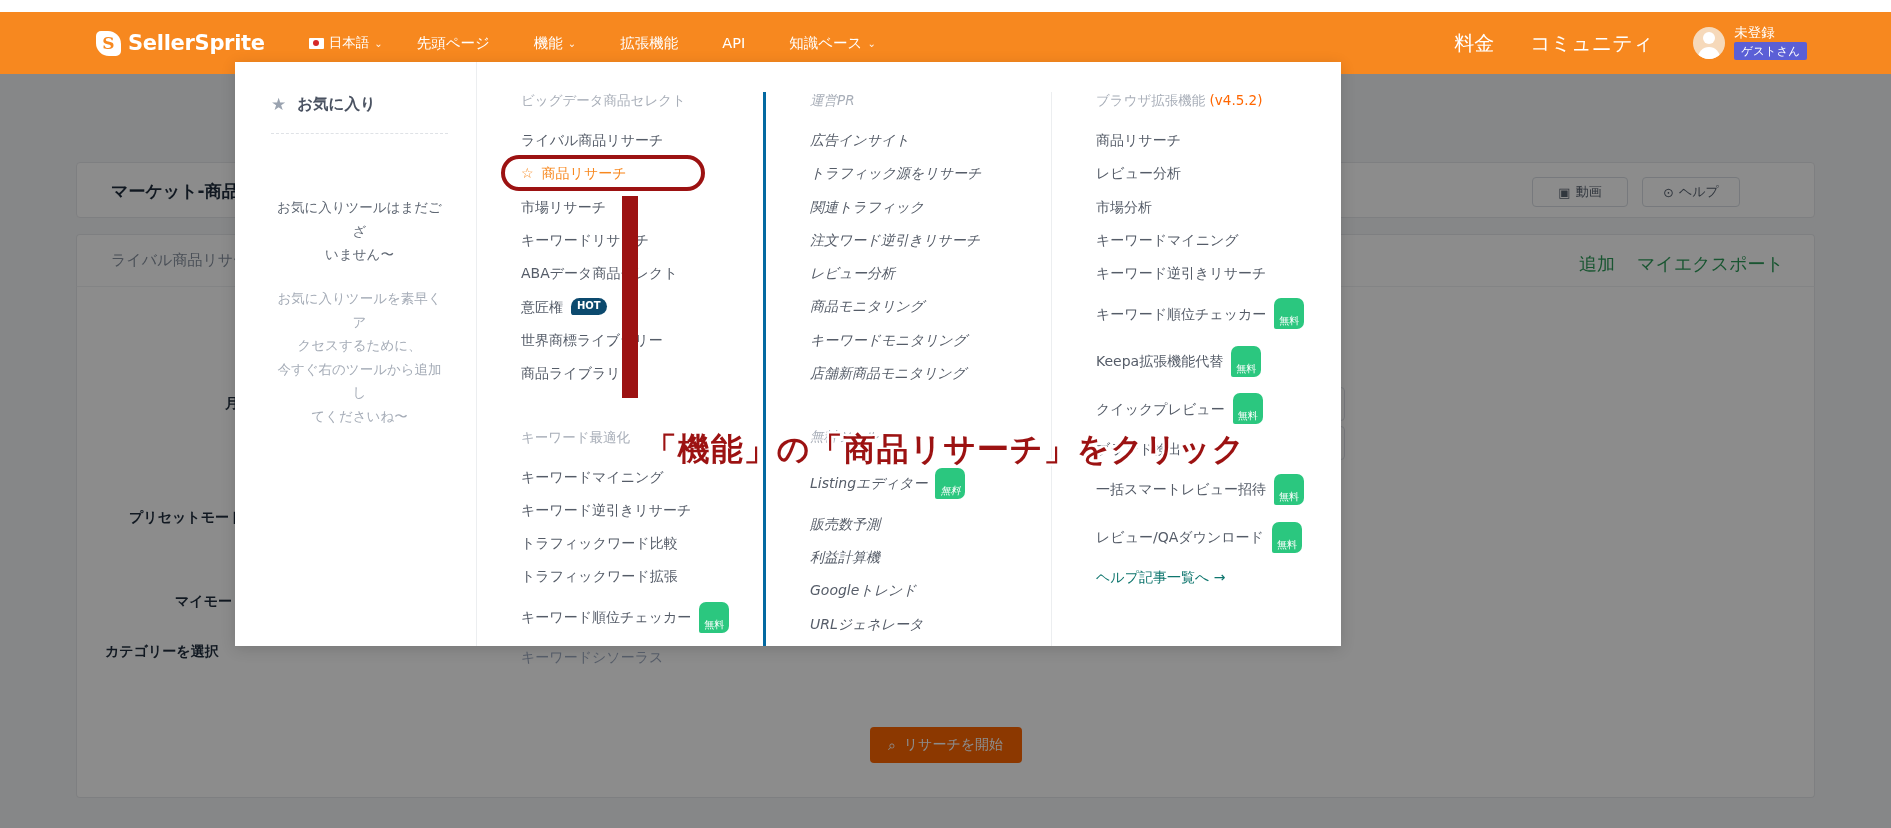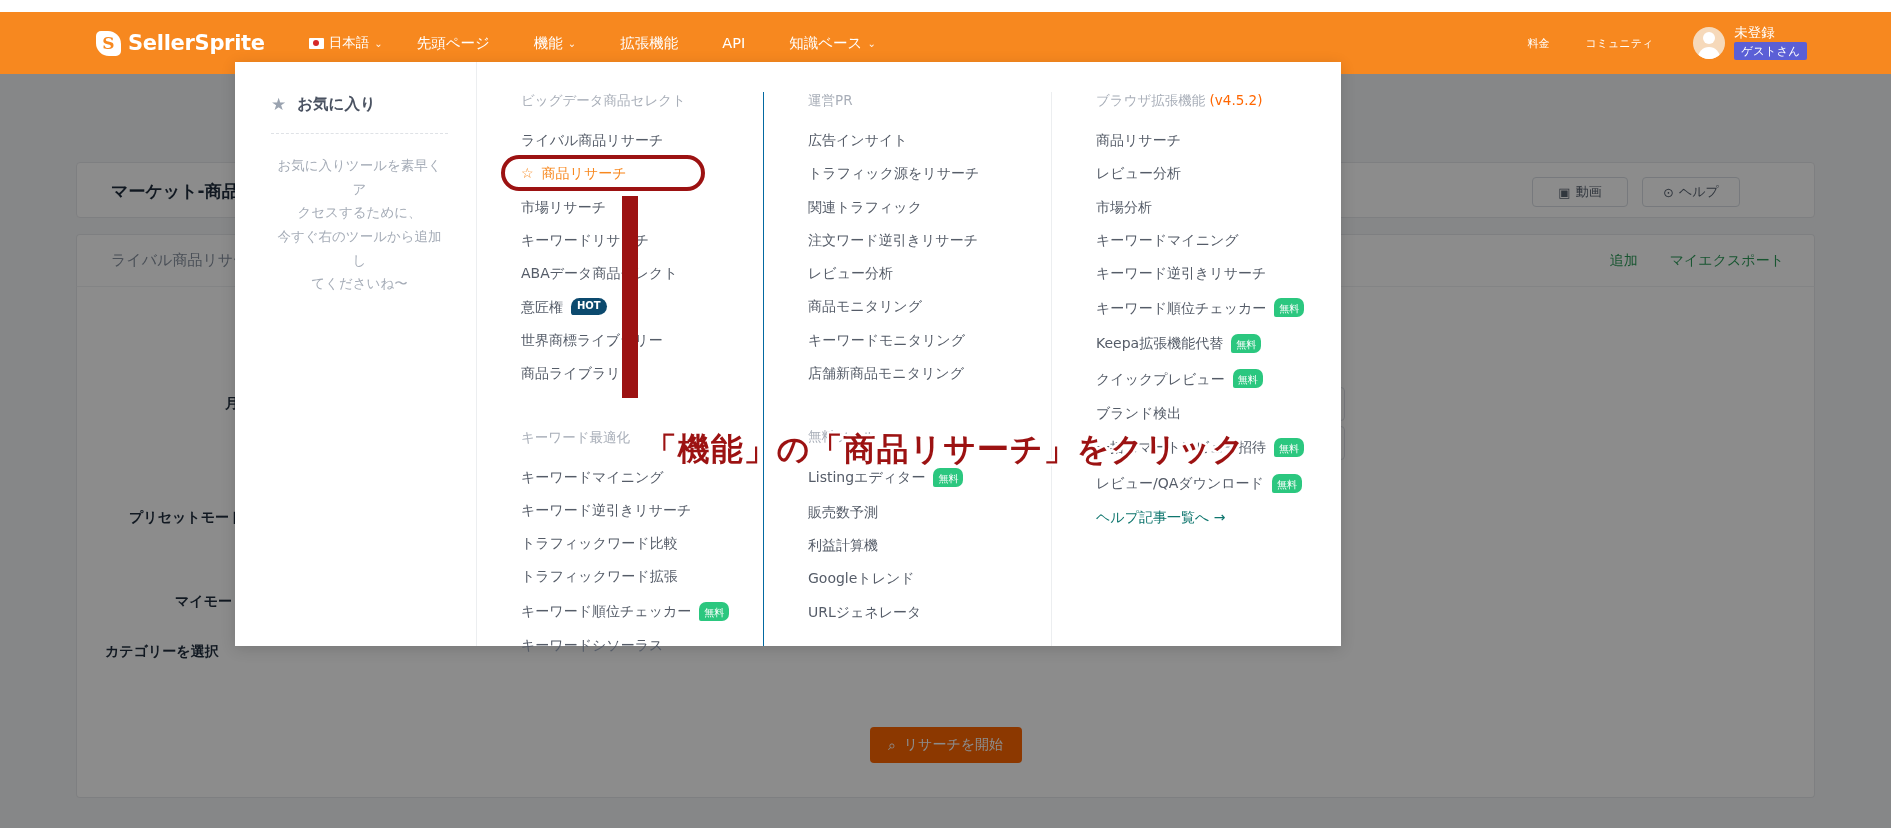--- a/index.html
+++ b/index.html
@@ -31,22 +31,22 @@
     position:absolute; top:14px; height:30px; border:1px solid #d9dde3; border-radius:4px;
     background:#fff; font-size:13px; color:#5a6472; display:flex; align-items:center;
     justify-content:center; gap:5px; padding:0 13px; white-space:nowrap;
   }
   .bg-btn-video { right:186px; width:96px; }
   .bg-btn-help  { right:74px; width:98px; }
 
   .bg-tabbar { position:absolute; left:76px; top:160px; right:76px; height:52px; background:#fff;
                border:1px solid #e6e8eb; border-bottom:none; border-radius:4px 4px 0 0; }
   .bg-tab { position:absolute; left:34px; top:16px; font-size:15px; color:#8892a0; white-space:nowrap;}
-  .bg-tab-actions { position:absolute; right:30px; top:17px; display:flex; gap:32px;
-                    font-size:14px; color:#2e9c5a; white-space:nowrap;}
+  .bg-tab-actions { position:absolute; right:30px; top:17px; display:flex; gap:22px;
+                    font-size:18px; color:#2e9c5a; white-space:nowrap;}
 
   .bg-form { position:absolute; left:76px; top:212px; right:76px; bottom:30px; background:#fff;
              border:1px solid #e6e8eb; border-top:1px solid #eef0f2; border-radius:0 0 4px 4px; }
   .bg-label { position:absolute; font-size:14px; font-weight:bold; color:#1f2d3d; white-space:nowrap; }
   .bg-input { position:absolute; height:34px; border:1px solid #dcdfe6; border-radius:4px;
               background:#fff; font-size:13px; color:#5a6472; display:flex; align-items:center;
               padding:0 10px; }
   .bg-search-btn { position:absolute; left:50%; transform:translateX(-50%); bottom:34px;
                    width:152px; height:36px; background:#f60; border-radius:4px; color:#fff;
                    font-size:14px; display:flex; align-items:center; justify-content:center; gap:8px;}
@@ -74,21 +74,21 @@
   .flag {
     display:inline-block; width:15px; height:11px; background:#fff; position:relative;
     border-radius:1px;
   }
   .flag::after {
     content:""; position:absolute; left:50%; top:50%; transform:translate(-50%,-50%);
     width:6px; height:6px; border-radius:50%; background:#d62828;
   }
   .caret { font-size:10px; opacity:.9; }
   .nav-right { margin-left:auto; display:flex; align-items:center; margin-right:84px; gap:0; }
-  .nav-right .nav-item { font-size:11px; }
+  .nav-right .nav-item { font-size:20px; }
   .user-box { display:flex; align-items:center; gap:9px; margin-left:22px; }
   .avatar {
     width:32px; height:32px; border-radius:50%; background:#f6d9ba; position:relative; overflow:hidden;
   }
   .avatar::before { content:""; position:absolute; left:50%; top:5px; transform:translateX(-50%);
     width:12px; height:12px; border-radius:50%; background:#fff; }
   .avatar::after { content:""; position:absolute; left:50%; top:20px; transform:translateX(-50%);
     width:22px; height:18px; border-radius:11px 11px 0 0; background:#fff; }
   .user-meta { display:flex; flex-direction:column; gap:2px; }
   .user-name { color:#fff; font-size:13.5px; line-height:1; }
@@ -104,29 +104,29 @@
   .star-solid { color:#9aa3b0; font-size:17px; line-height:1; }
   .fav-divider { margin-top:18px; border-top:1px dashed #dfe2e6; }
   .fav-empty { margin-top:62px; text-align:center; font-size:13.5px; color:#5f6773; line-height:1.75; }
   .fav-hint { margin-top:20px; text-align:center; font-size:13.5px; color:#a5acb7; line-height:1.75; }
 
   .cols { flex:1; display:flex; padding:30px 0 0 0; }
   .col { padding:0 0 0 44px; }
   .col-1 { width:286px; }
   .col-2 { width:288px; }
   .col-3 { width:290px; border-left:1px solid #eceef0; padding-left:44px; }
-  .col-2 { border-left:1px solid #0369a1; }
+  .col-2 { border-left:3px solid #0369a1;font-style:italic; }
   .group-title { font-size:13.5px; color:#a8aeb8; margin-bottom:22px; white-space:nowrap; }
   .group-title .ver { color:#f60; }
   .menu-link {
     display:flex; align-items:center; gap:8px; font-size:14px; color:#555c68;
     margin-bottom:16.5px; white-space:nowrap; cursor:pointer; line-height:1.2;
   }
   .badge {
-    font-size:10px; color:#fff; padding:6px 5px 3px; border-radius:7px 7px 7px 2px;
+    font-size:10px; color:#fff; padding:18px 5px 3px; border-radius:7px 7px 7px 2px;
     line-height:1; display:inline-block;
   }
   .badge-free { background:#2bc77f; }
   .badge-hot  { background:#0c4a6e; border-radius:9px 9px 9px 3px; font-weight:bold; padding:3px 6px 4px; }
   .group-gap { height:30px; }
   .help-link { color:#0f766e; font-size:14px; margin-top:4px; cursor:pointer; white-space:nowrap; }
 
   .hl-item { position:relative; }
   .hl-item .menu-link { color:#f7881f; }
   .hl-ring {
@@ -242,20 +242,24 @@
   </div>
 
   <div class="mega">
 
     <div class="fav-col">
       <div class="fav-head">
         <span class="star-solid">★</span>
         <span>お気に入り</span>
       </div>
       <div class="fav-divider"></div>
+      <div class="fav-empty">
+        <div>お気に入りツールはまだござ</div>
+        <div>いません〜</div>
+      </div>
       <div class="fav-hint">
         <div>お気に入りツールを素早くア</div>
         <div>クセスするために、</div>
         <div>今すぐ右のツールから追加し</div>
         <div>てくださいね〜</div>
       </div>
     </div>
 
     <div class="cols">
 

